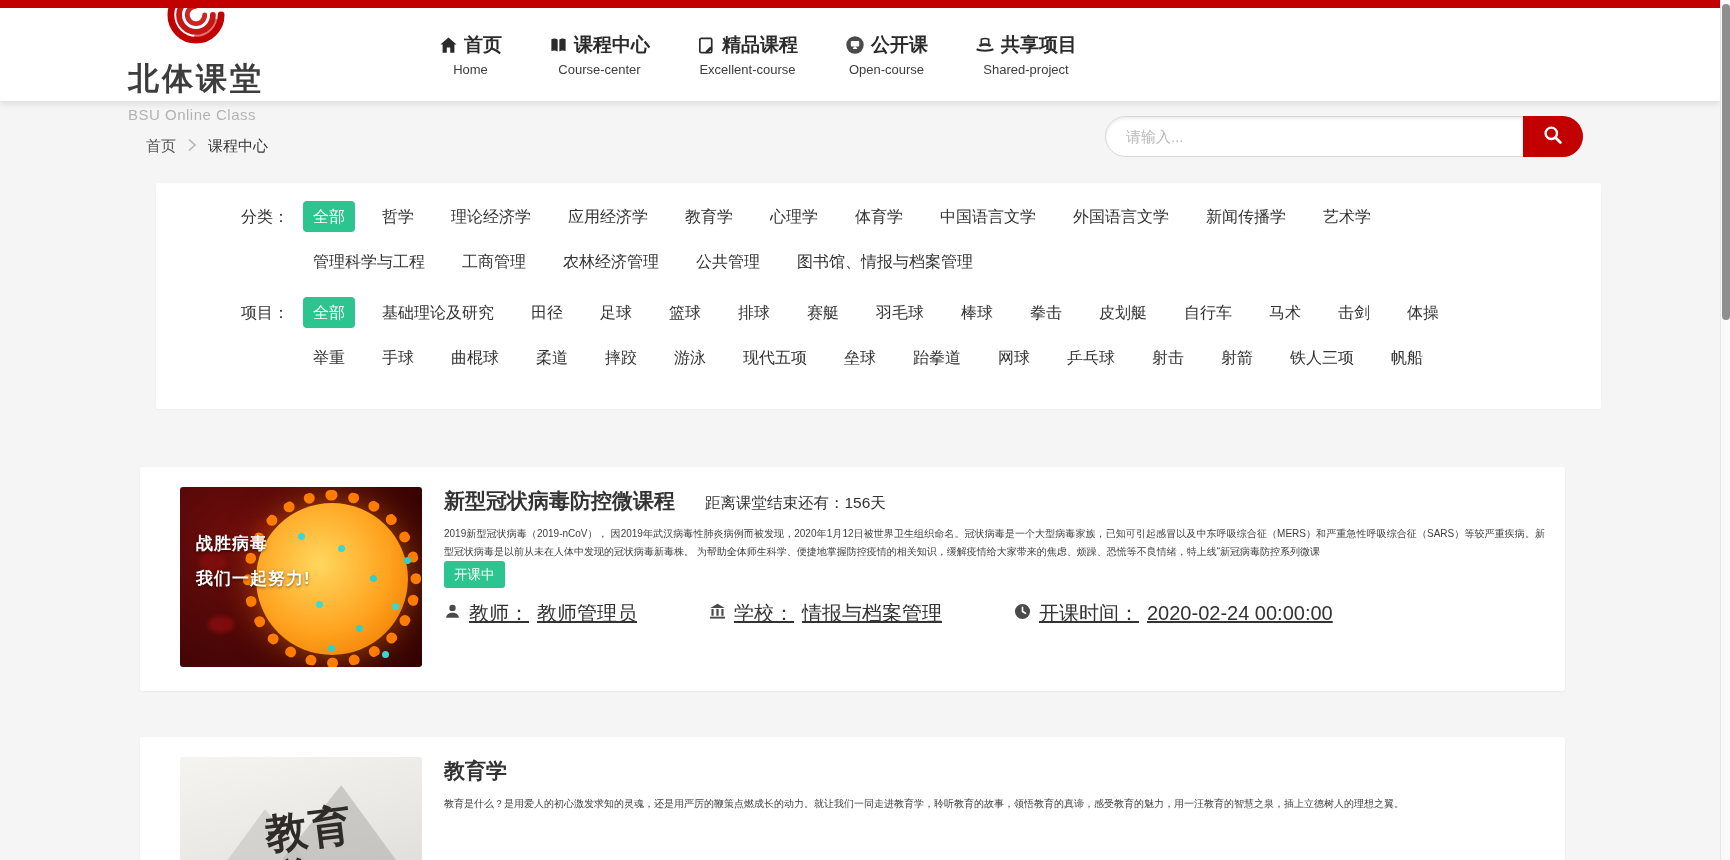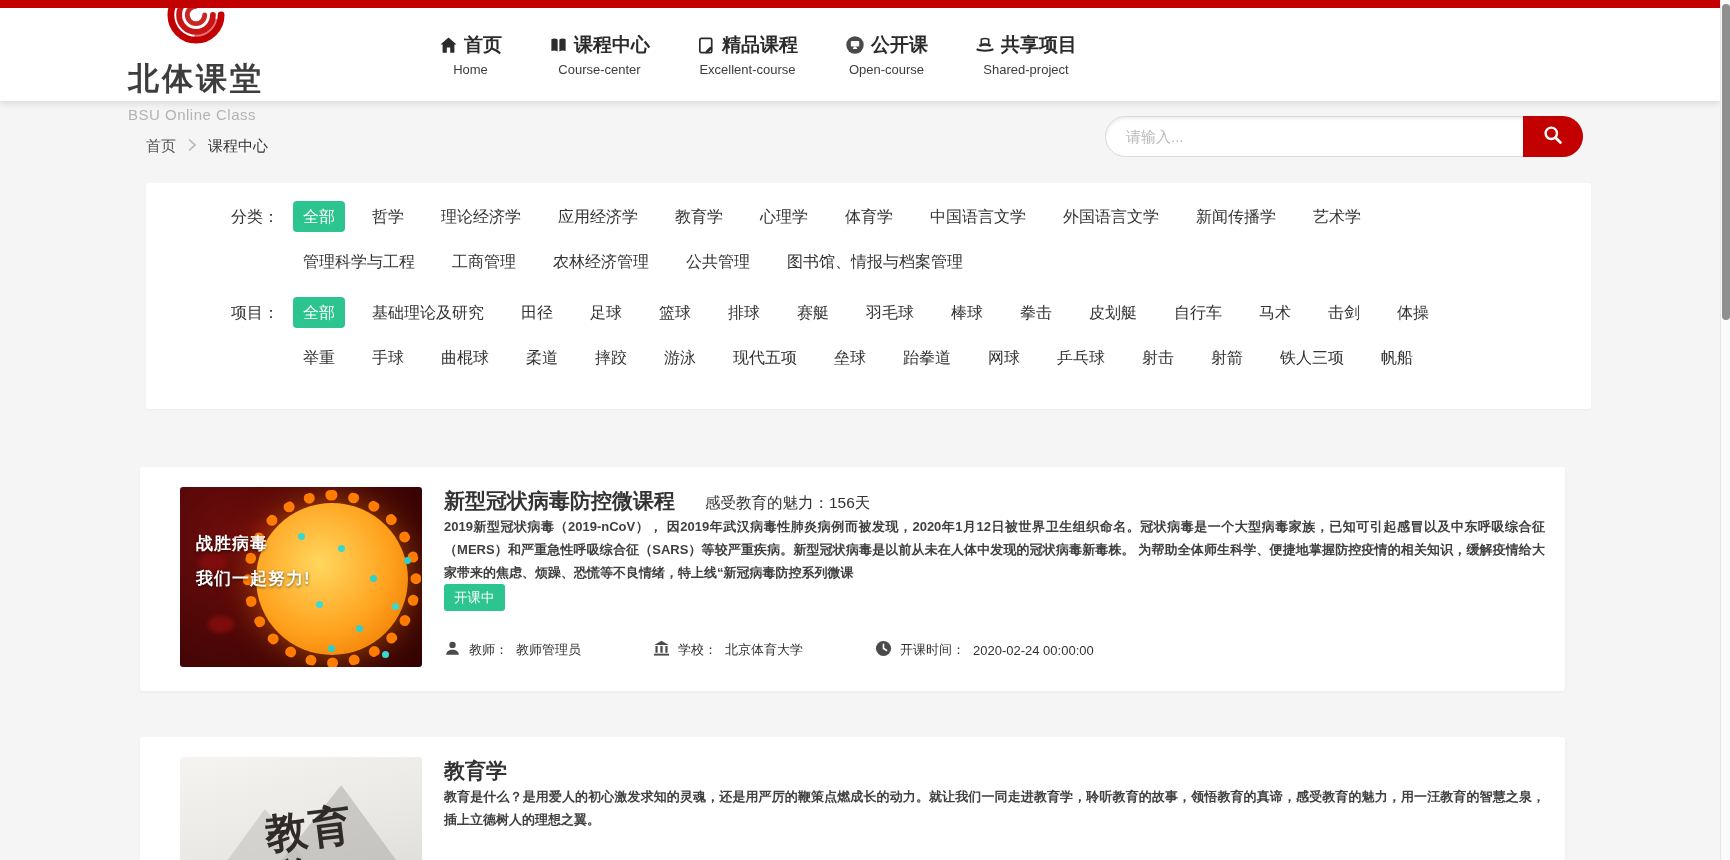--- a/index.html
+++ b/index.html
@@ -40,21 +40,21 @@
     box-shadow:inset 0 2px 3px rgba(0,0,0,.07);
     font-family:"Liberation Sans","DejaVu Sans",sans-serif;
   }
   .search input::placeholder{color:#b9b9b9;}
   .search-btn{
     position:absolute;right:0;top:0;width:60px;height:41px;border:none;cursor:pointer;
     background:var(--brand-red);border-radius:0 21px 21px 0;display:flex;align-items:center;justify-content:center;
   }
   
   .filter-panel{
-    position:absolute;left:146px;top:82px;width:1445px;background:#fff;
+    position:absolute;left:156px;top:82px;width:1445px;background:#fff;
     border-radius:2px;box-shadow:0 1px 2px rgba(0,0,0,.04);padding:18px 20px 16px 0;
   }
   .fgroup{display:flex;padding-left:85px;margin-bottom:6px;}
   .fgroup-label{flex:none;font-size:16px;color:#333;line-height:31px;margin-right:14px;}
   .fgroup-rows{flex:1;min-width:0;}
   .frow{margin-bottom:14px;white-space:nowrap;}
   .chip{
     display:inline-block;font-size:16px;color:#333;padding:5px 10px;margin-right:17px;
     border-radius:4px;cursor:pointer;line-height:21px;
   }
@@ -64,26 +64,26 @@
     position:absolute;left:140px;width:1425px;background:#fff;border-radius:3px;
     box-shadow:0 1px 3px rgba(0,0,0,.05);padding:20px 20px 24px 40px;display:flex;
   }
   .card-1{top:366px;}
   .card-2{top:636px;height:300px;}
   .thumb{width:242px;height:180px;flex:none;position:relative;overflow:hidden;border-radius:3px;cursor:pointer;}
   .card-body{flex:1;margin-left:22px;min-width:0;}
   .card-title-row{display:flex;align-items:baseline;}
   .card-title{font-size:21px;font-weight:bold;color:#333;cursor:pointer;}
   .card-countdown{font-size:15.5px;color:#333;flex:none;margin-left:30px;}
-  .card-desc{margin-top:0;font-size:13px;color:#404040;line-height:1.78;text-align:justify;font-weight:bold;}
+  .card-desc{margin-top:10px;font-size:10px;color:#404040;line-height:1.78;text-align:justify;}
   .badge{
     display:inline-block;background:var(--accent-green);color:#fff;
     font-size:13.5px;padding:5px 10px;border-radius:3px;line-height:17px;
   }
-  .meta{display:flex;align-items:center;margin-top:29px;font-size:13px;color:#333;}
+  .meta{display:flex;align-items:center;margin-top:12px;font-size:20px;color:#333;text-decoration:underline;}
   .meta-item{display:flex;align-items:center;gap:8px;margin-right:72px;}
   
   .thumb-virus{background:radial-gradient(circle at 22% 28%,#6e0c0c,#420505 62%,#330303 100%);}
   .thumb-virus .blobs{
     position:absolute;width:26px;height:17px;border-radius:50%;background:#7e0d0d;
     left:28px;bottom:34px;filter:blur(2px);
     box-shadow:62px -26px 0 5px #730b0b,-8px -62px 0 1px #7e0d0d,126px 6px 0 3px #730b0b,40px -96px 0 0 #6e0a0a;
   }
   .virus-wrap{position:absolute;right:14px;top:16px;width:152px;height:152px;}
   .virus-spikes{position:absolute;inset:-13px;border-radius:50%;border:11px dotted #ff7b00;}
@@ -251,21 +251,21 @@
         <div class="virus-dots"></div>
       </div>
       <div class="thumb-slogan">
         <div>战胜病毒</div>
         <div>我们一起努力!</div>
       </div>
     </div>
     <div class="card-body">
       <div class="card-title-row">
         <span class="card-title">新型冠状病毒防控微课程</span>
-        <span class="card-countdown">感受教育的魅力：156天</span>
+        <span class="card-countdown">距离课堂结束还有：156天</span>
       </div>
       <div class="card-desc">2019新型冠状病毒（2019-nCoV）， 因2019年武汉病毒性肺炎病例而被发现，2020年1月12日被世界卫生组织命名。冠状病毒是一个大型病毒家族，已知可引起感冒以及中东呼吸综合征（MERS）和严重急性呼吸综合征（SARS）等较严重疾病。新型冠状病毒是以前从未在人体中发现的冠状病毒新毒株。 为帮助全体师生科学、便捷地掌握防控疫情的相关知识，缓解疫情给大家带来的焦虑、烦躁、恐慌等不良情绪，特上线“新冠病毒防控系列微课</div>
       <span class="badge">开课中</span>
       <div class="meta">
         <span class="meta-item">
           <span>
             <svg width="17" height="17" viewBox="0 0 18 18">
                 <circle cx="9" cy="5.2" r="3.4" fill="#4a4a4a"></circle>
                 <path d="M2.2 15.6c.4-3.7 3.1-5.4 6.8-5.4s6.4 1.7 6.8 5.4Z" fill="#4a4a4a"></path>
               </svg>
@@ -275,21 +275,21 @@
         </span>
         <span class="meta-item">
           <span>
             <svg width="17" height="17" viewBox="0 0 18 18">
                 <path fill="#4a4a4a" d="M9 .8 16.6 5.3H1.4Z"></path>
                 <path fill="#4a4a4a" d="M2.6 6.3h2.3v7.3H2.6Zm5.2 0h2.4v7.3H7.8Zm5.3 0h2.3v7.3h-2.3Z"></path>
                 <rect x="1" y="14.5" width="16" height="2" fill="#4a4a4a"></rect>
               </svg>
           </span>
           <span>学校：</span>
-          <span>北京体育大学</span>
+          <span>情报与档案管理</span>
         </span>
         <span class="meta-item">
           <span>
             <svg width="17" height="17" viewBox="0 0 18 18">
                 <circle cx="9" cy="9" r="8" fill="#4a4a4a"></circle>
                 <path d="M9 4.6V9l3.2 1.9" stroke="#fff" stroke-width="1.7" fill="none" stroke-linecap="round"></path>
               </svg>
           </span>
           <span>开课时间：</span>
           <span>2020-02-24 00:00:00</span>

